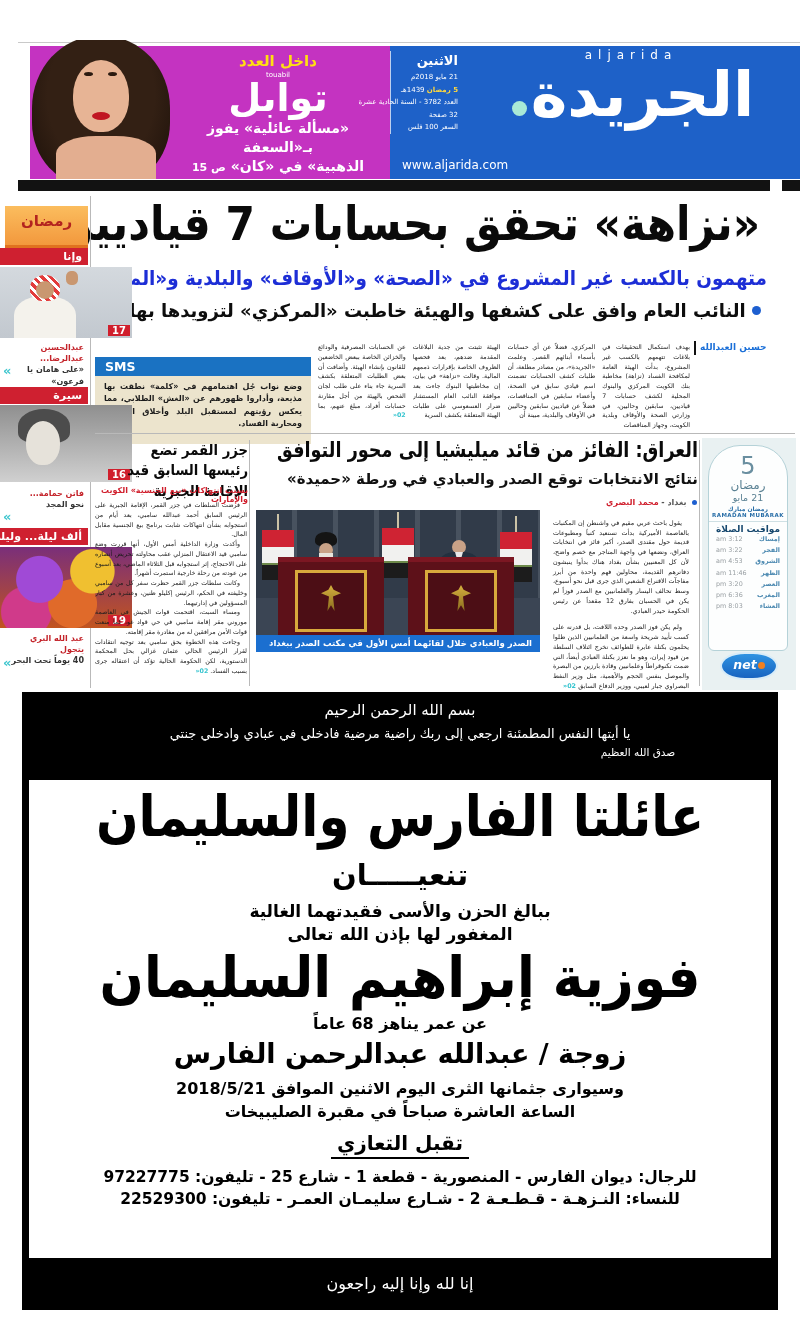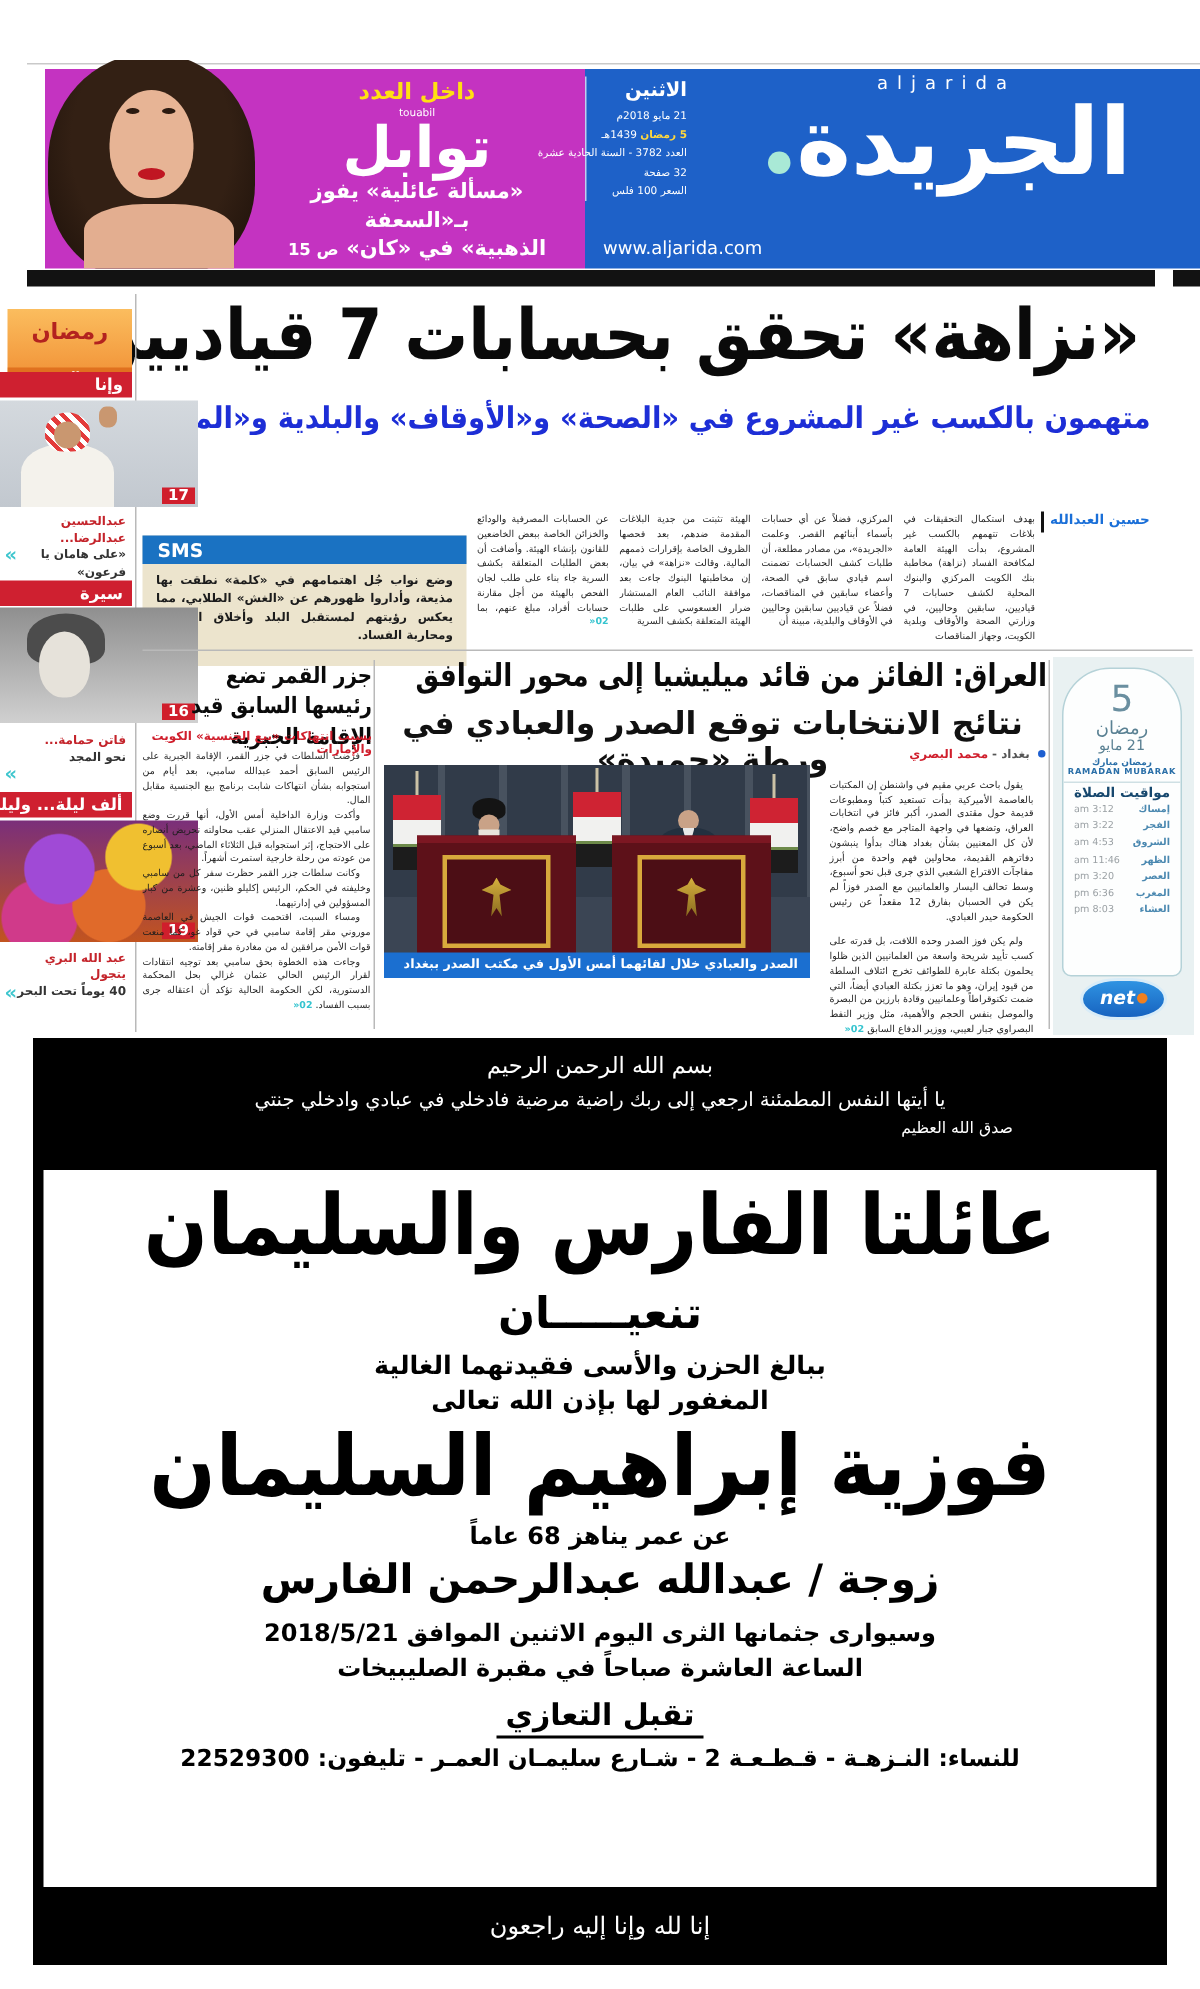--- a/index.html
+++ b/index.html
@@ -82,21 +82,21 @@
   
   .com-head{left:95px;top:440px;width:153px;font-size:15px;font-weight:bold;direction:rtl;text-align:right;
             line-height:1.35;color:#0a0a0a;transform:scaleX(.88);transform-origin:right;}
   .com-sub{left:95px;top:486px;width:153px;font-size:8px;color:#d01e2c;font-weight:bold;direction:rtl;text-align:right;}
   .com-body{left:95px;top:500px;width:152px;height:184px;font-size:6.3px;direction:rtl;text-align:justify;
             line-height:1.55;color:#1c1c1c;overflow:hidden;}
   .com-body p{margin:0;text-indent:7px;}
   
   .irq-head{left:252px;top:438px;width:446px;font-size:21px;font-weight:bold;direction:rtl;text-align:right;
             white-space:nowrap;color:#0a0a0a;transform:scaleX(.84);transform-origin:right;}
-  .irq-sub{left:252px;top:470px;width:446px;font-size:21px;font-weight:bold;direction:rtl;text-align:center;color:#111;}
+  .irq-sub{left:252px;top:470px;width:446px;font-size:15px;font-weight:bold;direction:rtl;text-align:right;color:#111;}
   .irq-byline{left:545px;top:498px;width:152px;direction:rtl;text-align:right;font-size:8px;}
   .ib-dot{display:inline-block;width:5px;height:5px;border-radius:50%;background:#1d5fd0;margin-left:3px;}
   .ib-city{color:#555;font-weight:bold;}
   .ib-name{color:#d01e2c;font-weight:bold;}
   .irq-photo{left:256px;top:510px;width:284px;height:142px;background:#3b4554;overflow:hidden;}
   .wallpanels{position:absolute;left:0;top:0;right:0;height:88px;
               background:repeating-linear-gradient(90deg,#313b49 0 36px,#48525f 36px 41px);}
   .pole{position:absolute;width:2px;background:#cbc2a6;}
   .flag{position:absolute;width:32px;height:50px;
         background:linear-gradient(#cf2333 0 34%,#f1f1ef 34% 66%,#6d8a4a 66% 70%,#1c1c1c 70%);}
@@ -197,20 +197,23 @@
       <div class="brand-ar"><span>الجريدة</span><span class="mint-dot"></span></div>
     </div>
     <div class="website">www.aljarida.com</div>
   </div>
 
   <div class="abs blackbar" style="left:18px;width:752px;"></div>
   <div class="abs blackbar" style="left:782px;width:18px;"></div>
 
   <div class="abs lead-head">«نزاهة» تحقق بحسابات 7 قياديين</div>
   <div class="abs lead-sub">متهمون بالكسب غير المشروع في «الصحة» و«الأوقاف» والبلدية و«المناقصات»</div>
+  <div class="abs lead-bullet">
+    <span class="bullet-dot"></span><span>النائب العام وافق على كشفها والهيئة خاطبت «المركزي» لتزويدها بها</span>
+  </div>
   <div class="abs lead-byline">حسين العبدالله</div>
   <div class="abs lead-cols">
     <div class="lcol">بهدف استكمال التحقيقات في بلاغات تتهمهم بالكسب غير المشروع، بدأت الهيئة العامة لمكافحة الفساد (نزاهة) مخاطبة بنك الكويت المركزي والبنوك المحلية لكشف حسابات 7 قياديين، سابقين وحاليين، في وزارتي الصحة والأوقاف وبلدية الكويت، وجهاز المناقصات</div>
     <div class="lcol">المركزي، فضلاً عن أي حسابات بأسماء أبنائهم القصر. وعلمت «الجريدة»، من مصادر مطلعة، أن طلبات كشف الحسابات تضمنت اسم قيادي سابق في الصحة، وأعضاء سابقين في المناقصات، فضلاً عن قياديين سابقين وحاليين في الأوقاف والبلدية، مبينة أن</div>
     <div class="lcol">الهيئة تثبتت من جدية البلاغات المقدمة ضدهم، بعد فحصها الظروف الخاصة بإقرارات ذممهم المالية. وقالت «نزاهة» في بيان، إن مخاطبتها البنوك جاءت بعد موافقة النائب العام المستشار ضرار العسعوسي على طلبات الهيئة المتعلقة بكشف السرية</div>
     <div class="lcol"><span>عن الحسابات المصرفية والودائع والخزائن الخاصة ببعض الخاضعين للقانون بإنشاء الهيئة. وأضافت أن بعض الطلبات المتعلقة بكشف السرية جاء بناء على طلب لجان الفحص بالهيئة من أجل مقارنة حسابات أفراد، مبلغ عنهم، بما</span>
       <span class="cont">02</span><span class="cont">«</span></div>
   </div>
 
   <div class="abs sms">
@@ -370,18 +373,19 @@
       <div class="ob-fam">عائلتا الفارس والسليمان</div>
       <div class="ob-ann">تنعيـــــان</div>
       <div class="ob-l1">ببالغ الحزن والأسى فقيدتهما الغالية</div>
       <div class="ob-l2">المغفور لها بإذن الله تعالى</div>
       <div class="ob-name">فوزية إبراهيم السليمان</div>
       <div class="ob-age">عن عمر يناهز 68 عاماً</div>
       <div class="ob-rel">زوجة / عبدالله عبدالرحمن الفارس</div>
       <div class="ob-bur1">وسيوارى جثمانها الثرى اليوم الاثنين الموافق 2018/5/21</div>
       <div class="ob-bur2">الساعة العاشرة صباحاً في مقبرة الصليبيخات</div>
       <div><span class="ob-cond">تقبل التعازي</span></div>
+      <div class="ob-men">للرجال: ديوان الفارس - المنصورية - قطعة 1 - شارع 25 - تليفون: 97227775</div>
       <div class="ob-women">للنساء: النـزهـة - قـطـعـة 2 - شـارع سليمـان العمـر - تليفون: 22529300</div>
     </div>
     <div class="ob-bottom">إنا لله وإنا إليه راجعون</div>
   </div>
 
 </div>
 
 </body></html>

